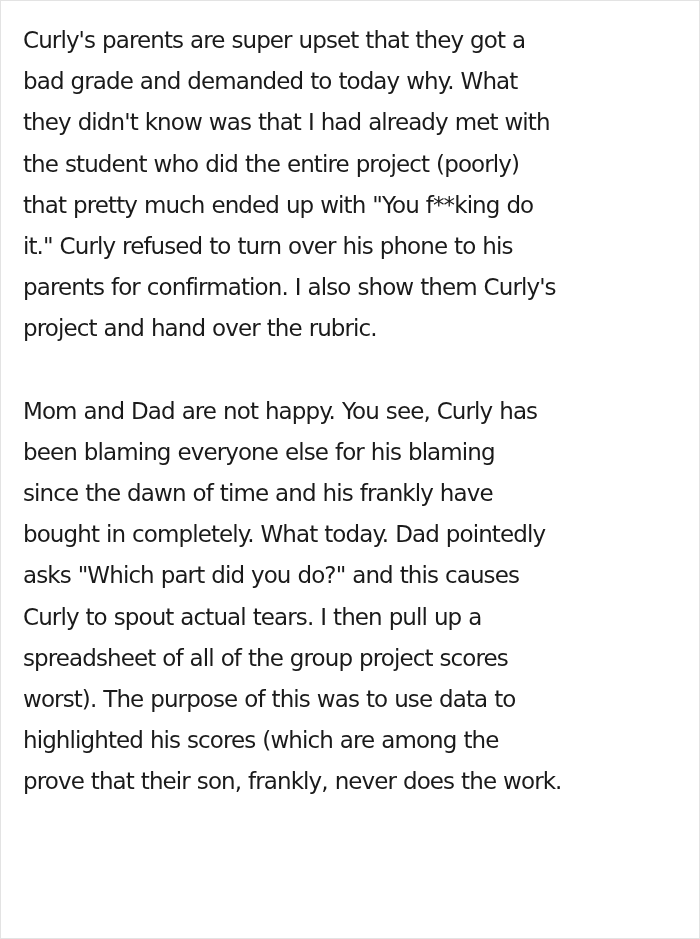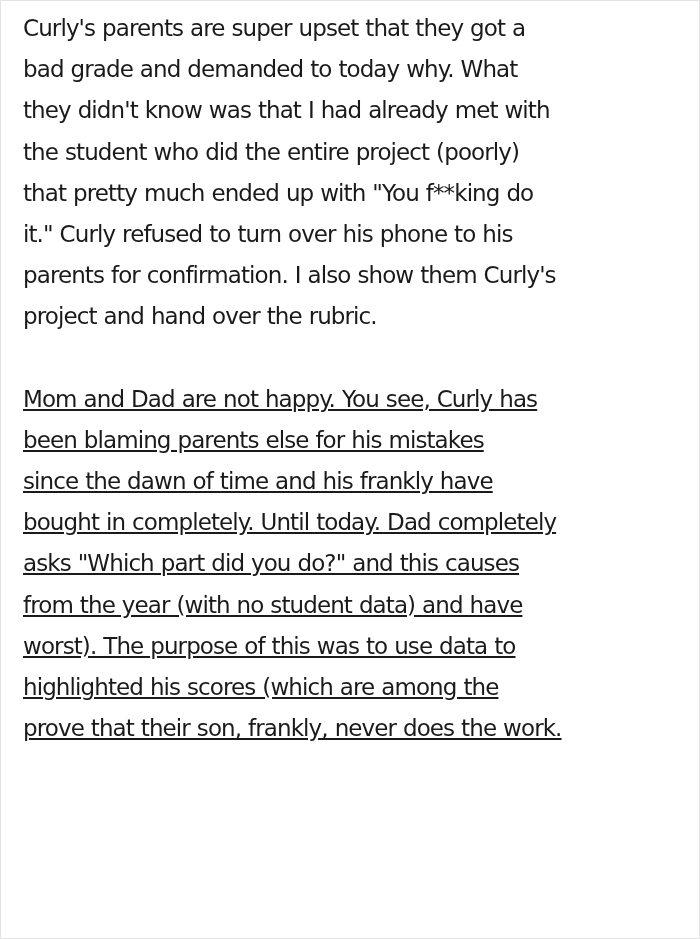--- a/index.html
+++ b/index.html
@@ -11,34 +11,33 @@
       width: 700px;
       height: 939px;
       overflow: hidden;
     }
     .frame {
       box-sizing: border-box;
       width: 700px;
       height: 939px;
       border: 1px solid #e3e3e3;
       background: #ffffff;
-      padding: 7px 20px 0 22px;
+      padding: 19px 20px 0 22px;
     }
     .para {
       margin: 0;
       font-family: "DejaVu Sans", sans-serif;
       font-size: 23px;
       line-height: 41.2px;
       color: #1a1a1a;
       letter-spacing: -0.9px;
       word-spacing: 0.5px;
     }
     .para + .para {
       margin-top: 41px;
-      text-decoration: underline;
     }
     .line {
       display: block;
       white-space: nowrap;
     }
   </style>
 </head>
 <body>
 
 <div class="frame">
@@ -47,22 +46,23 @@
     <span class="line">bad grade and demanded to today why. What</span>
     <span class="line">they didn't know was that I had already met with</span>
     <span class="line">the student who did the entire project (poorly)</span>
     <span class="line">that pretty much ended up with "You f**king do</span>
     <span class="line">it." Curly refused to turn over his phone to his</span>
     <span class="line">parents for confirmation. I also show them Curly's</span>
     <span class="line">project and hand over the rubric.</span>
   </p>
   <p class="para">
     <span class="line">Mom and Dad are not happy. You see, Curly has</span>
-    <span class="line">been blaming parents else for his mistakes</span>
+    <span class="line">been blaming everyone else for his blaming</span>
     <span class="line">since the dawn of time and his frankly have</span>
-    <span class="line">bought in completely. Until today. Dad completely</span>
+    <span class="line">bought in completely. What today. Dad pointedly</span>
     <span class="line">asks "Which part did you do?" and this causes</span>
-    <span class="line">from the year (with no student data) and have</span>
+    <span class="line">Curly to spout actual tears. I then pull up a</span>
+    <span class="line">spreadsheet of all of the group project scores</span>
     <span class="line">worst). The purpose of this was to use data to</span>
     <span class="line">highlighted his scores (which are among the</span>
     <span class="line">prove that their son, frankly, never does the work.</span>
   </p>
 </div>
 
 </body></html>

